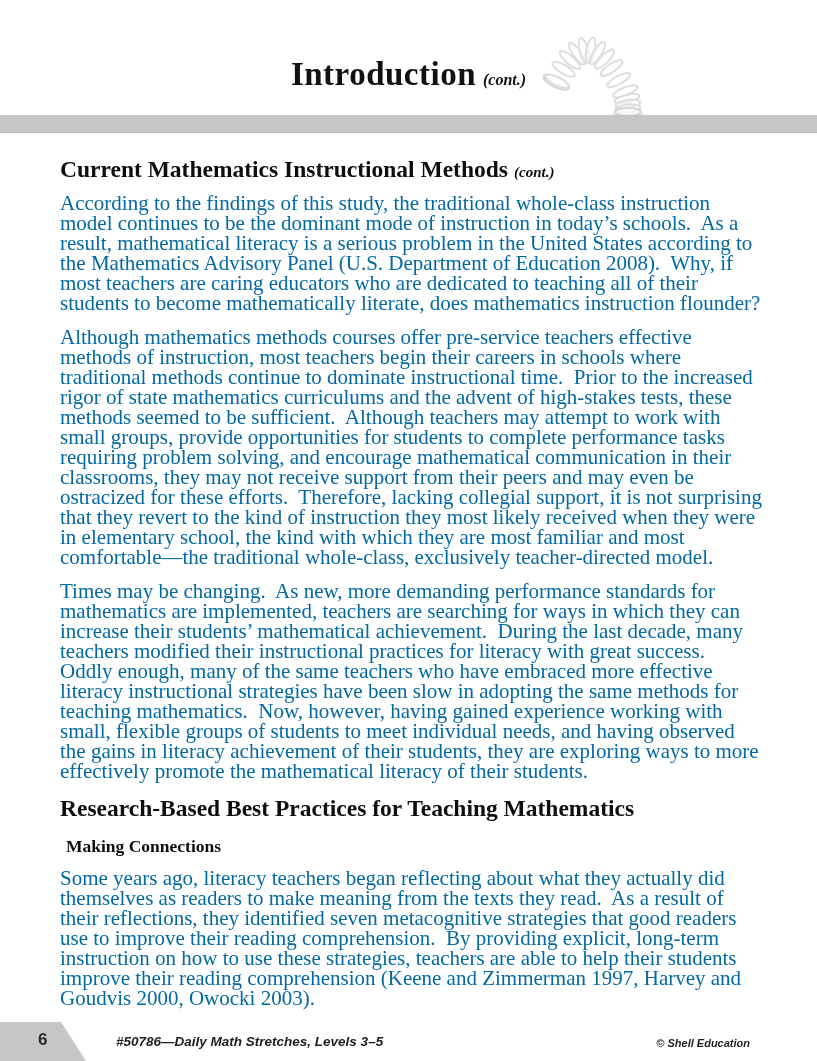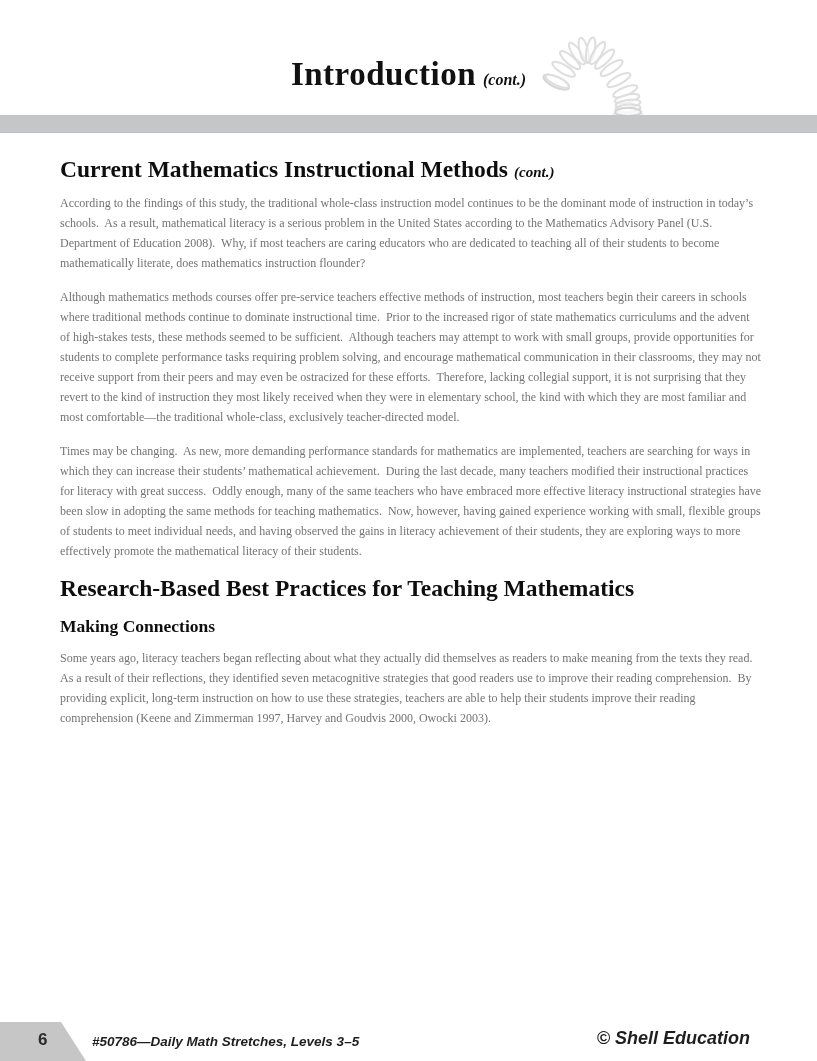--- a/index.html
+++ b/index.html
@@ -11,41 +11,41 @@
   .title-wrap { position:absolute; top:56px; left:0; width:100%; text-align:center; }
   .title { font-size:33px; font-weight:bold; letter-spacing:.5px; color:#111; }
   .title-cont { font-size:16px; font-style:italic; font-weight:600; color:#111; margin-left:7px; }
   .slinky { position:absolute; top:26px; left:534px; width:120px; height:92px; }
   .band { position:absolute; top:115px; left:0; width:817px; height:17px; background:#c5c6c8; border-bottom:1px solid #bdbec0; }
   
   .content { position:absolute; top:156px; left:60px; width:702px; }
   h2.sec { font-size:23.5px; font-weight:bold; line-height:1.15; margin:0 0 10px 0; color:#0e0e0e; }
   h2.sec .cont { font-size:15px; font-style:italic; font-weight:600; margin-left:6px; }
   h2.sec.second { margin-top:12px; margin-bottom:14px; }
-  h3.sub { font-size:17.5px; font-weight:bold; margin:14px 0 11px 0; color:#0e0e0e; }
-  p.body { font-size:12px; line-height:20px; margin:0 0 14px 0; white-space:pre-wrap; color:#737373; }
+  h3.sub { font-size:17.5px; font-weight:bold; margin:14px 0 11px 6px; color:#0e0e0e; }
+  p.body { font-size:21px; line-height:20px; margin:0 0 14px 0; white-space:pre-wrap; color:#0369a1; }
   
   .footer-tab {
     position:absolute; left:0; bottom:0; width:86px; height:39px;
     background:#c6c6c6;
     clip-path:polygon(0 0, 61px 0, 86px 39px, 0 39px);
   }
   .page-num {
     position:absolute; left:38px; bottom:11px;
     font-family:"Liberation Sans", sans-serif; font-weight:bold; font-size:17px; color:#2b2b2b;
   }
   .footer-book {
-    position:absolute; left:92px; bottom:12px;
+    position:absolute; left:116px; bottom:12px;
     font-family:"Liberation Sans", sans-serif; font-style:italic; font-weight:600;
     font-size:13.5px; color:#1e1e1e;
   }
   .footer-pub {
     position:absolute; right:67px; bottom:12px;
     font-family:"Liberation Sans", sans-serif; font-style:italic; font-weight:600;
-    font-size:18px; color:#1e1e1e;
+    font-size:11px; color:#1e1e1e;
   }
   .ring { stroke:#dedede; stroke-width:2.2; fill:#ffffff; fill-opacity:.55; }
   .ring-end { stroke:#d6d6d6; stroke-width:2.4; fill:#ffffff; fill-opacity:.7; }
 </style>
 </head>
 <body>
 
 <div class="page">
 
   <div class="title-wrap">

